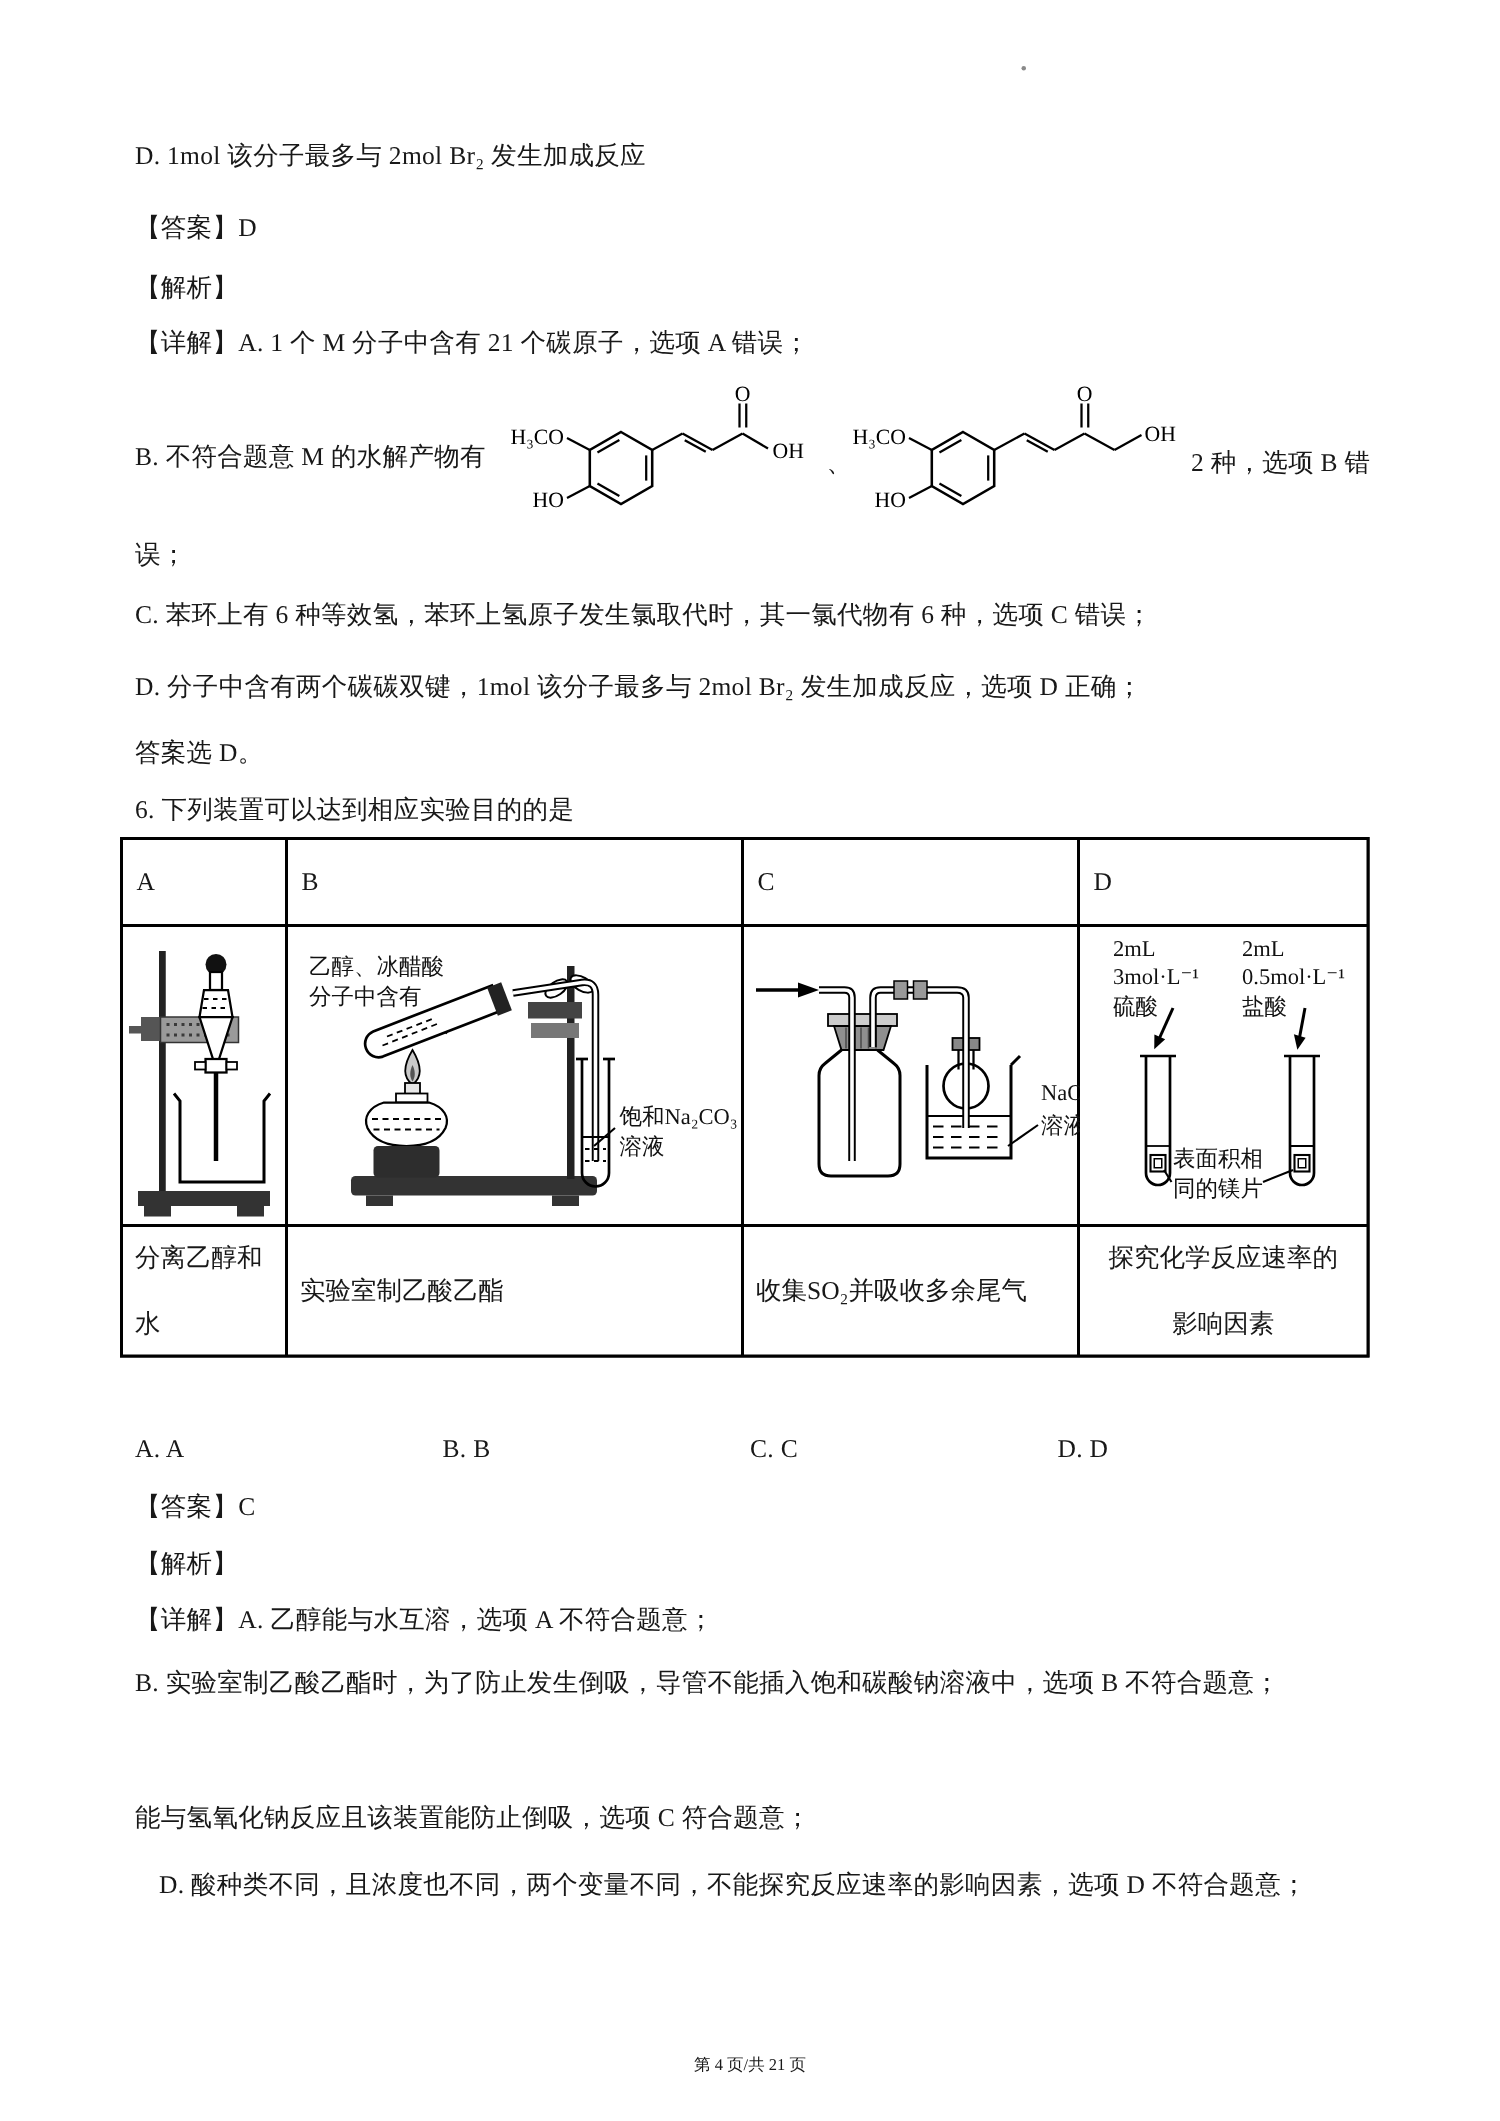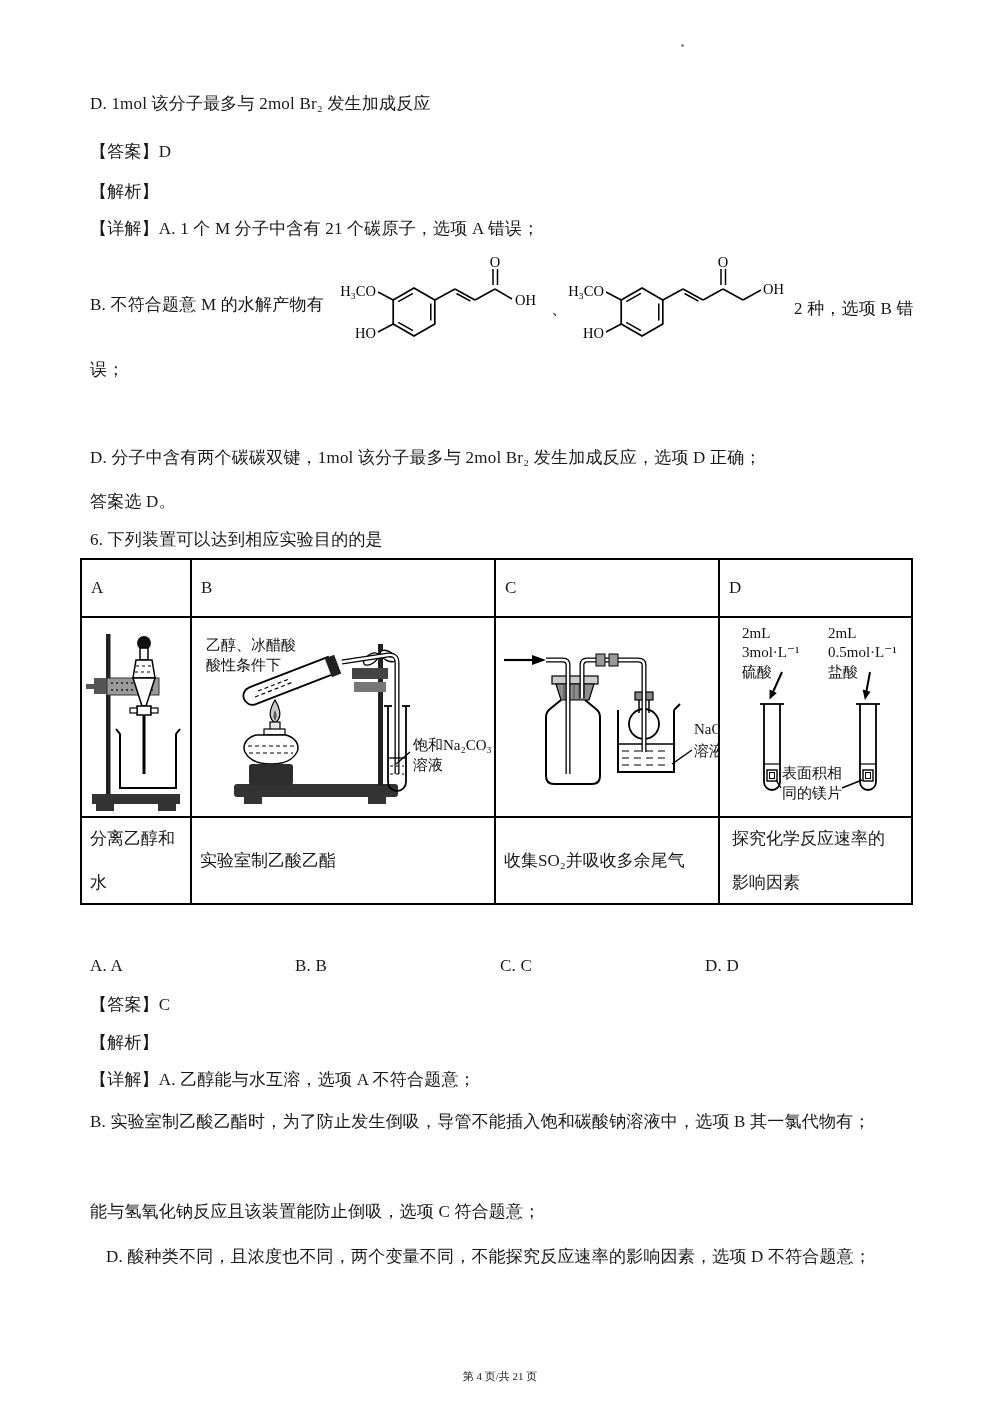--- a/index.html
+++ b/index.html
@@ -7,21 +7,21 @@
         font-family:"Liberation Serif","DejaVu Serif",serif;color:#181818;overflow:hidden;}
   .ln{position:absolute;white-space:nowrap;font-size:17px;letter-spacing:.2px;}
   .svgabs{position:absolute;}
   .dot{position:absolute;left:681px;top:44px;width:3px;height:3px;background:#8a8a8a;border-radius:50%;}
   .qtable{position:absolute;left:80px;top:558px;display:grid;
           grid-template-columns:108px 302px 222px 191px;grid-template-rows:56px 198px 85px;
           background:#000;gap:2px;border:2px solid #000;}
   .cell{background:#fff;position:relative;}
   .hcell{display:flex;align-items:center;padding-left:9px;font-size:17px;}
   .dcell{display:flex;align-items:center;padding:4px 8px;font-size:17px;line-height:44px;}
-  .dcell.wide-pad{padding:0 12px;}
+  .dcell.wide-pad{padding:0 12px;text-align:center;}
   .aplabel{position:absolute;font-size:15px;line-height:19.5px;white-space:nowrap;color:#111;}
   .footer{position:absolute;top:1369px;left:0;width:100%;text-align:center;font-size:11px;}
   svg{display:block;}
   svg text{font-family:"Liberation Serif","DejaVu Serif",serif;}
 </style>
 </head>
 <body>
 
 <div class="page">
 
@@ -72,20 +72,21 @@
     <line x1="159" y1="35" x2="179" y2="46" stroke="#000" stroke-width="1.5"></line>
     <line x1="179" y1="46" x2="197" y2="36" stroke="#000" stroke-width="1.5"></line>
     <text x="40" y="42" font-size="14.5" text-anchor="end">H₃CO</text>
     <text x="40" y="84" font-size="14.5" text-anchor="end">HO</text>
     <text x="159" y="13" font-size="14.5" text-anchor="middle">O</text>
     <text x="199" y="40" font-size="14.5" text-anchor="start">OH</text>
   </svg>
 
   <div class="ln" style="left:794px;top:297px">2 种，选项 B 错</div>
   <div class="ln" style="left:90px;top:358px">误；</div>
+  <div class="ln" style="left:90px;top:398px">C. 苯环上有 6 种等效氢，苯环上氢原子发生氯取代时，其一氯代物有 6 种，选项 C 错误；</div>
   <div class="ln" style="left:90px;top:446px">D. 分子中含有两个碳碳双键，1mol 该分子最多与 2mol Br₂ 发生加成反应，选项 D 正确；</div>
   <div class="ln" style="left:90px;top:490px">答案选 D。</div>
 
   <div class="ln" style="left:90px;top:528px">6. 下列装置可以达到相应实验目的的是</div>
 
   <div class="qtable">
     <div class="cell hcell">
         <span>A</span>
       </div>
     <div class="cell hcell">
@@ -150,21 +151,21 @@
         <path d="M83,82 C77,92 76,100 83,105 C90,100 89,92 83,82 Z" fill="#c9c9c9" stroke="#000" stroke-width="1.2"></path>
         <path d="M83,92 C81,96 81,100 83,103 C85,100 85,96 83,92 Z" fill="#555"></path>
         <rect x="78" y="104" width="10" height="8" fill="#e8e8e8" stroke="#000" stroke-width="1.2"></rect>
         <rect x="72" y="111" width="21" height="6" fill="#fff" stroke="#000" stroke-width="1.2"></rect>
         <path d="M64,117 C54,120 50,127 53,134 C57,142 66,146 79,146 C92,146 101,142 105,134 C108,127 104,120 94,117 Z" fill="#fff" stroke="#000" stroke-width="1.5"></path>
         <line x1="56" y1="128" x2="102" y2="128" stroke="#000" stroke-width="1.2" stroke-dasharray="4 3"></line>
         <line x1="57" y1="135" x2="101" y2="135" stroke="#000" stroke-width="1.2" stroke-dasharray="4 3"></line>
         <rect x="57" y="146" width="44" height="21" rx="3" fill="#2d2d2d"></rect>
       </svg>
       <div class="aplabel" style="left:14px;top:18px">乙醇、冰醋酸</div>
-      <div class="aplabel" style="left:14px;top:38px">酸性条件下</div>
+      <div class="aplabel" style="left:14px;top:38px">分子中含有</div>
       <div class="aplabel" style="left:221px;top:118px">饱和Na₂CO₃</div>
       <div class="aplabel" style="left:221px;top:138px">溶液</div>
     </div>
 
     <div class="cell">
       <svg width="222" height="198" viewBox="0 0 222 198">
         <line x1="8" y1="42" x2="36" y2="42" stroke="#000" stroke-width="2.2"></line>
         <polygon points="36,37 50,42 36,47" fill="#000"></polygon>
         <path d="M65,82 L54,91 Q50,94 50,99 L50,158 Q50,166 58,166 L96,166 Q104,166 104,158 L104,99 Q104,94 100,91 L89,82" fill="none" stroke="#000" stroke-width="2"></path>
         <rect x="56" y="58" width="46" height="8" fill="#cccccc" stroke="#000" stroke-width="1.2"></rect>
@@ -234,18 +235,18 @@
   </div>
 
   <div class="ln" style="left:90px;top:956px">A. A</div>
   <div class="ln" style="left:295px;top:956px">B. B</div>
   <div class="ln" style="left:500px;top:956px">C. C</div>
   <div class="ln" style="left:705px;top:956px">D. D</div>
 
   <div class="ln" style="left:90px;top:993px">【答案】C</div>
   <div class="ln" style="left:90px;top:1031px">【解析】</div>
   <div class="ln" style="left:90px;top:1068px">【详解】A. 乙醇能与水互溶，选项 A 不符合题意；</div>
-  <div class="ln" style="left:90px;top:1110px">B. 实验室制乙酸乙酯时，为了防止发生倒吸，导管不能插入饱和碳酸钠溶液中，选项 B 其一氯代物有；</div>
+  <div class="ln" style="left:90px;top:1110px">B. 实验室制乙酸乙酯时，为了防止发生倒吸，导管不能插入饱和碳酸钠溶液中，选项 B 不符合题意；</div>
   <div class="ln" style="left:90px;top:1200px">能与氢氧化钠反应且该装置能防止倒吸，选项 C 符合题意；</div>
   <div class="ln" style="left:106px;top:1245px">D. 酸种类不同，且浓度也不同，两个变量不同，不能探究反应速率的影响因素，选项 D 不符合题意；</div>
 
   <div class="footer">第 4 页/共 21 页</div>
 </div>
 
 </body></html>

